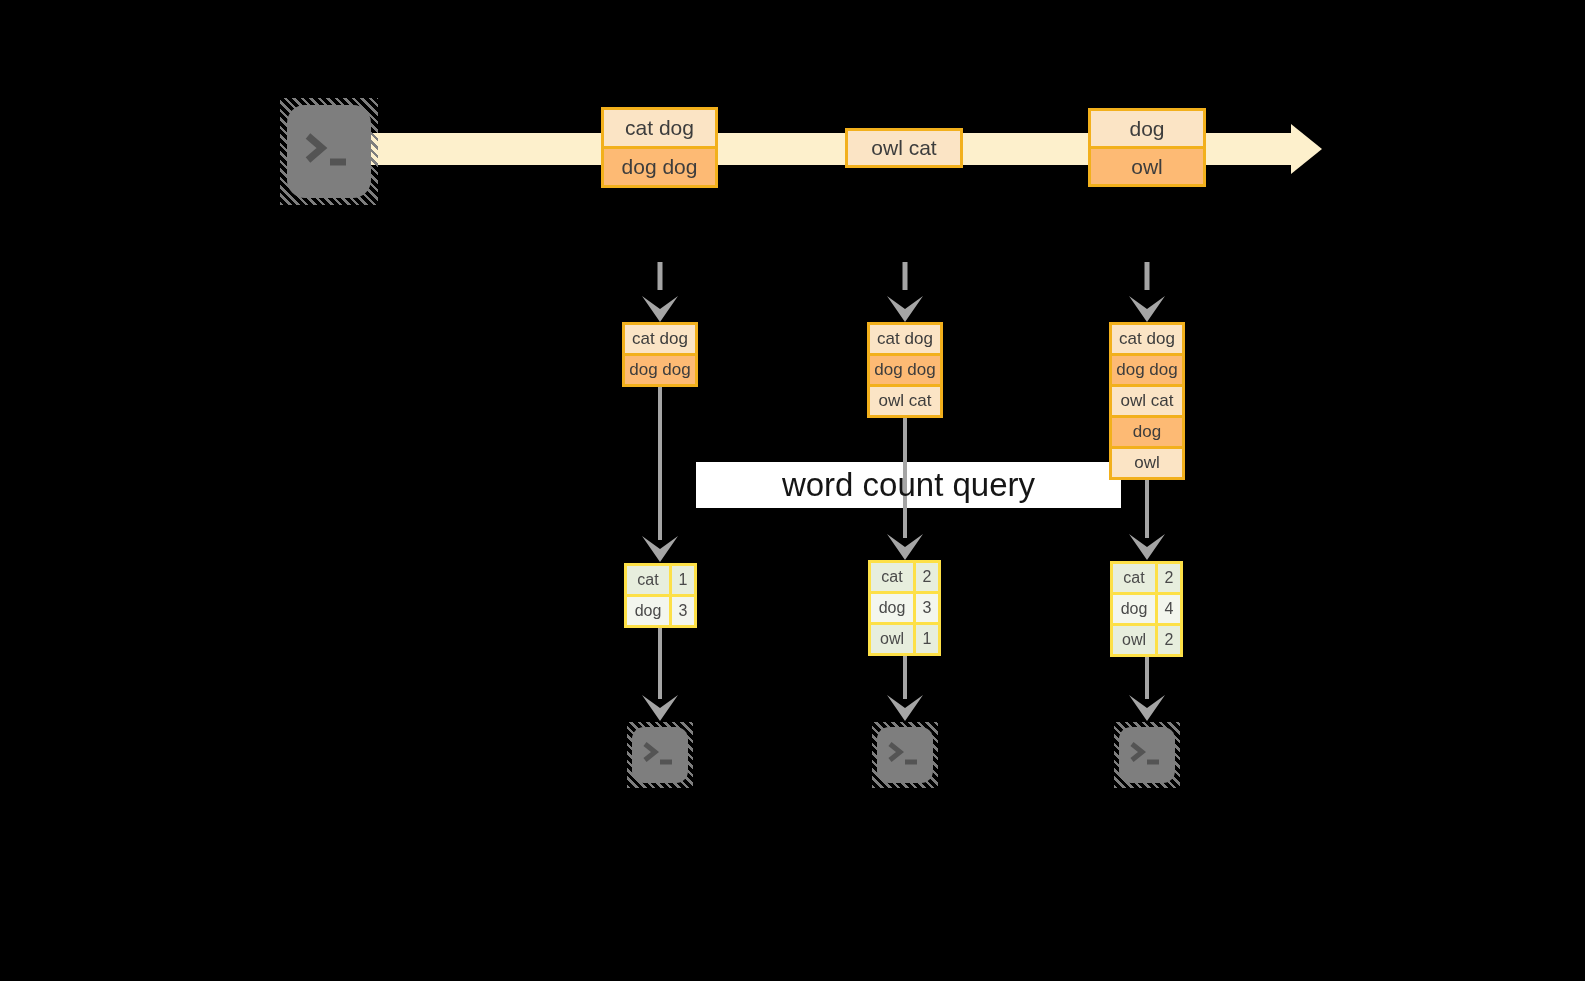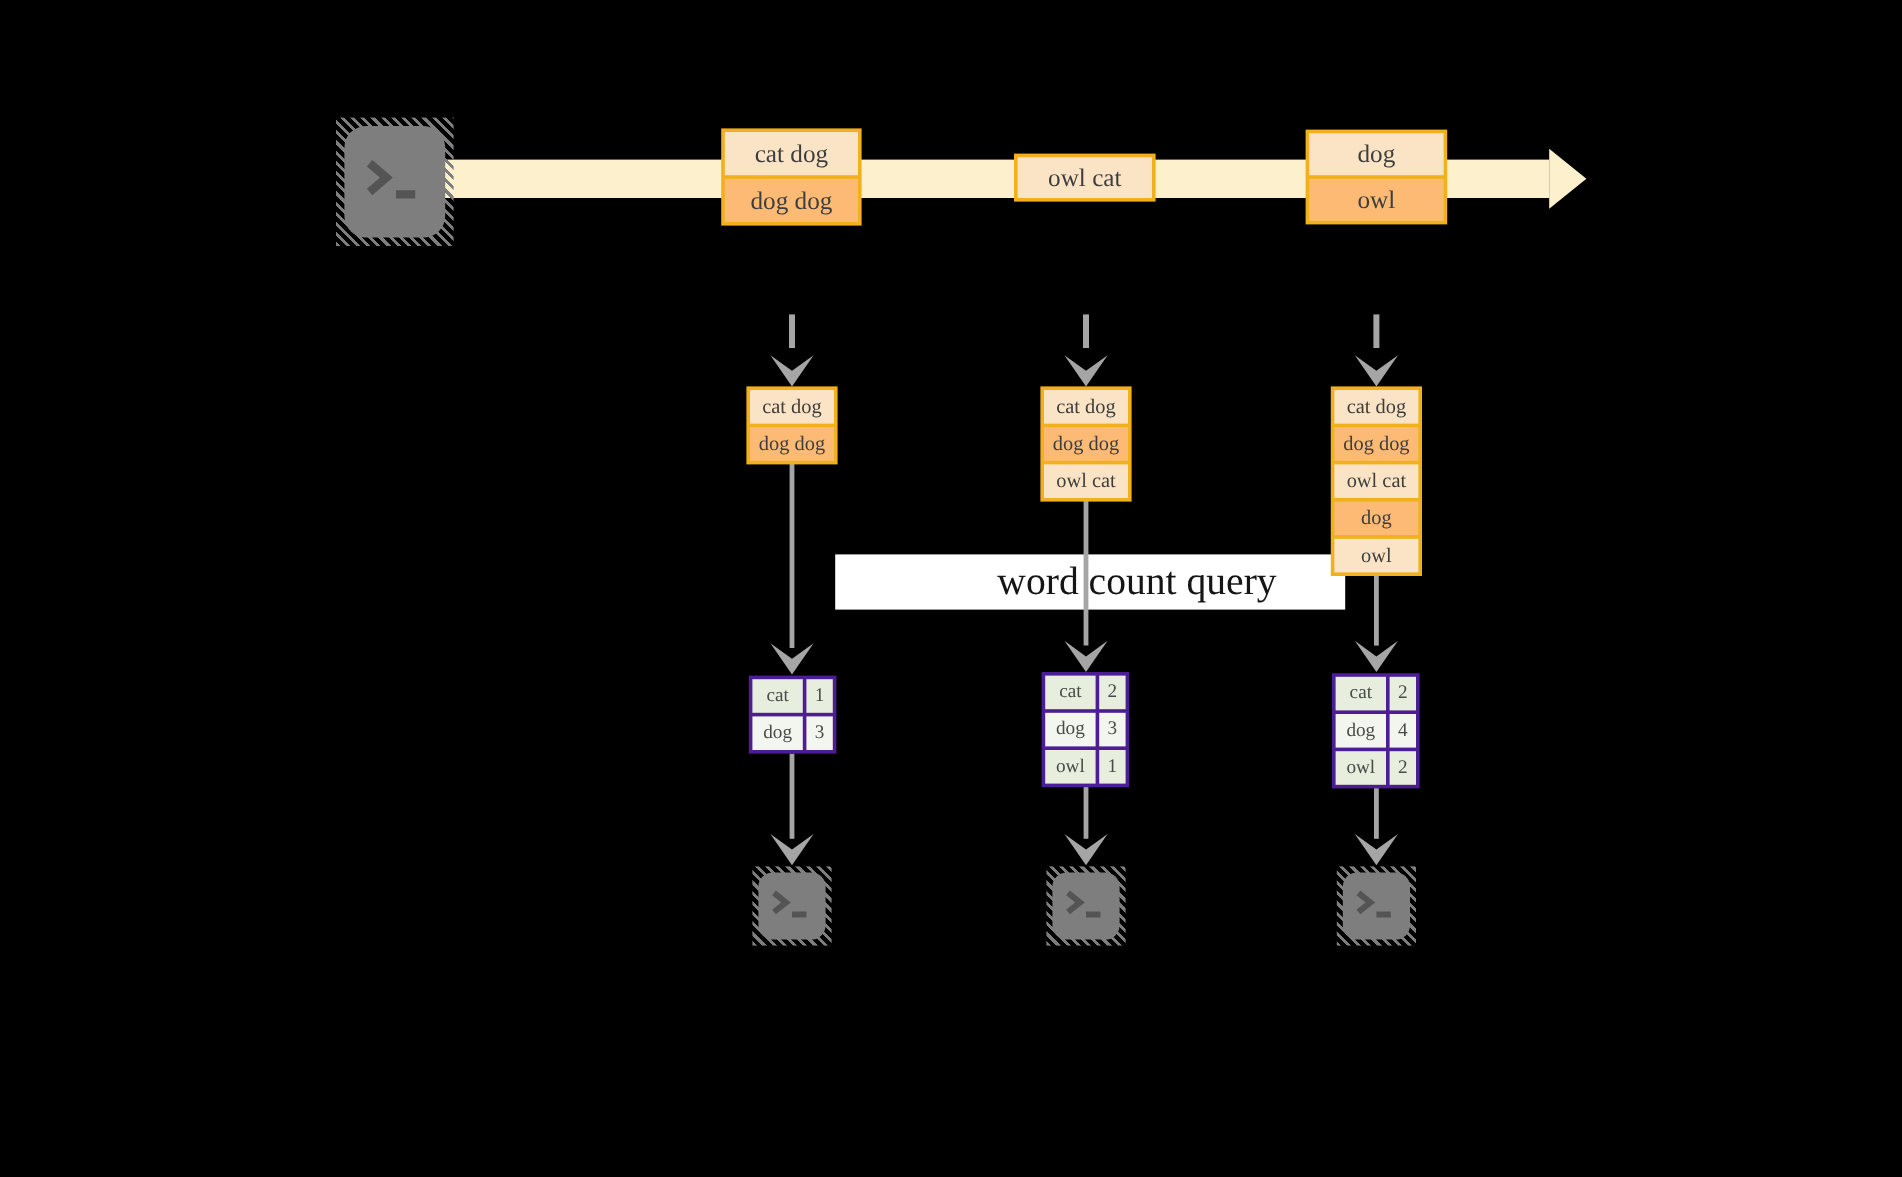--- a/index.html
+++ b/index.html
@@ -1,53 +1,53 @@
 <!DOCTYPE html>
 <html><head>
 <meta charset="utf-8">
 <style>
   html,body{margin:0;padding:0;background:#000;}
   #canvas{
     position:relative;width:1585px;height:981px;background:#000;
-    overflow:hidden;font-family:Liberation Serif, serif;
+    overflow:hidden;font-family:Liberation Sans, sans-serif;
   }
   .layer{position:absolute;left:0;top:0;}
   
   .obox{
     position:absolute;box-sizing:border-box;background:#f2b01c;
     display:flex;flex-direction:column;gap:3px;padding:3px;z-index:3;
   }
   .orow{
     flex:1;display:flex;align-items:center;justify-content:center;
     color:#3d3d3d;white-space:nowrap;
   }
   .ev .orow{font-size:21px;}
   .st .orow{font-size:17px;}
   .fa{background:#fbe4c5;}
   .fb{background:#fdba74;}
   
   .gtable{
     position:absolute;display:grid;grid-template-columns:42px 22px;
-    grid-auto-rows:28px;gap:3px;padding:3px;background:#4c1d95;z-index:3;
+    grid-auto-rows:28px;gap:3px;padding:3px;background:#fde047;z-index:3;
   }
   .gcell{
     display:flex;align-items:center;justify-content:center;
     font-size:16px;color:#4a4a4a;
   }
   .ga{background:#e7eedd;}
   .gb{background:#f3f6ee;}
   
   .band{
     position:absolute;left:696px;top:462px;width:425px;height:46px;
     background:#ffffff;z-index:1;
   }
   .band-text{
     position:absolute;left:696px;top:462px;width:425px;height:46px;
     display:flex;align-items:center;justify-content:center;
-    font-size:33px;color:#151515;z-index:4;padding-left:39px;
+    font-size:33px;color:#151515;z-index:4;
   }
   
   .term{
     position:absolute;z-index:3;
     background:repeating-linear-gradient(45deg,#7e7e7e 0 2.5px,rgba(0,0,0,0) 2.5px 6px);
   }
   .term-inner{
     position:absolute;background:#7e7e7e;
   }
   .term-big{left:280px;top:98px;width:98px;height:107px;}

